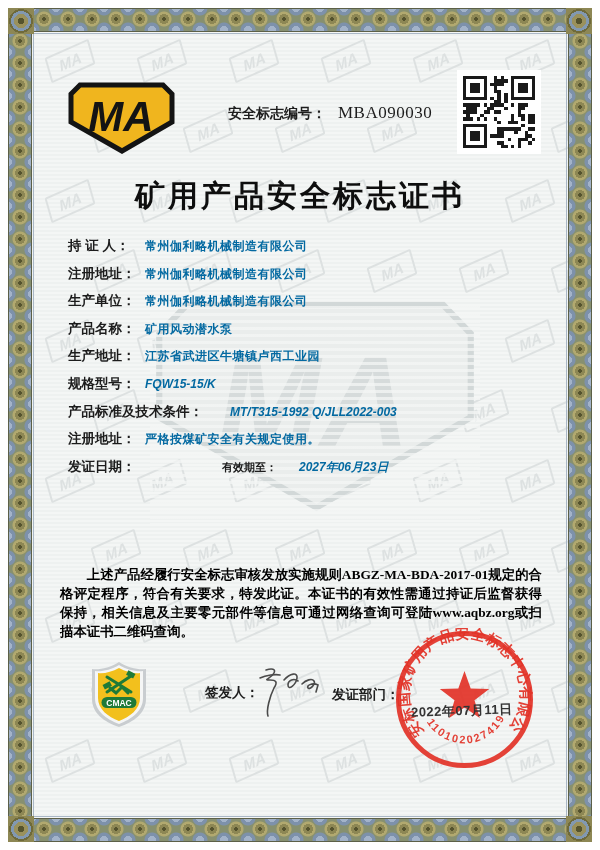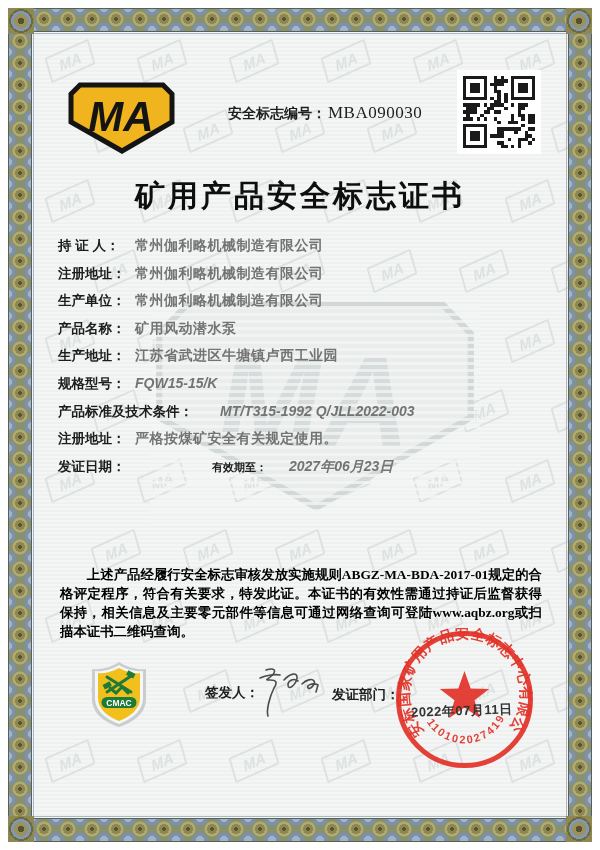--- a/index.html
+++ b/index.html
@@ -48,34 +48,34 @@
   .wm-stripes {
     position:absolute; left:150px; top:295px; width:330px; height:235px; z-index:1;
     background:repeating-linear-gradient(180deg, rgba(244,246,245,0) 0 4px, rgba(244,246,245,.75) 4px 7px);
   }
 
   .content { position:absolute; inset:0; z-index:5; }
 
   
   .ma-logo { position:absolute; left:68px; top:82px; width:107px; height:73px; }
   .certno { position:absolute; left:228px; top:103px; font-size:14px; font-weight:bold; color:#1d1d1d; }
-  .certno .val { font-family:"Liberation Serif", serif; font-weight:normal; font-size:17px; margin-left:2px; letter-spacing:.5px; }
+  .certno .val { font-family:"Liberation Serif", serif; font-weight:normal; font-size:17px; margin-left:12px; letter-spacing:.5px; }
   .qr-plate { position:absolute; left:457px; top:70px; width:84px; height:84px; background:#ffffff; display:flex; align-items:center; justify-content:center; }
 
   .title {
     position:absolute; left:0; top:176px; width:100%;
     text-align:center; font-size:30px; font-weight:900; color:#0e0e0e; letter-spacing:3px;
   }
 
   
-  .fields { position:absolute; left:58px; top:237px; width:476px; }
+  .fields { position:absolute; left:68px; top:237px; width:476px; }
   .frow { display:flex; align-items:baseline; height:27.6px; }
   .flabel { width:77px; flex:0 0 77px; font-size:13.5px; font-weight:bold; color:#1c1c1c; white-space:pre; }
   .frow.wide .flabel { width:162px; flex:0 0 162px; }
-  .fvalue { font-size:14px; font-weight:bold; color:#737373; font-family:"Liberation Serif", serif; letter-spacing:.5px; }
+  .fvalue { font-size:12px; font-weight:bold; color:#0369a1; font-family:"Liberation Serif", serif; letter-spacing:.5px; }
   .fvalue.latin { font-family:"Liberation Sans", sans-serif; letter-spacing:0;font-style:italic; }
   .frow.dates .flabel2 { margin-left:77px; width:77px; flex:0 0 77px; font-size:11px; font-weight:bold; color:#1c1c1c; }
   .frow .fvalue.date { width:155px; flex:0 0 155px; font-family:"Liberation Sans", sans-serif; }
 
   
   .statement {
     position:absolute; left:60px; top:565px; width:482px;
     font-size:13.4px; font-weight:bold; line-height:19px; color:#000;
     text-align:justify; text-indent:2em; font-family:"Liberation Serif", serif;
   }

